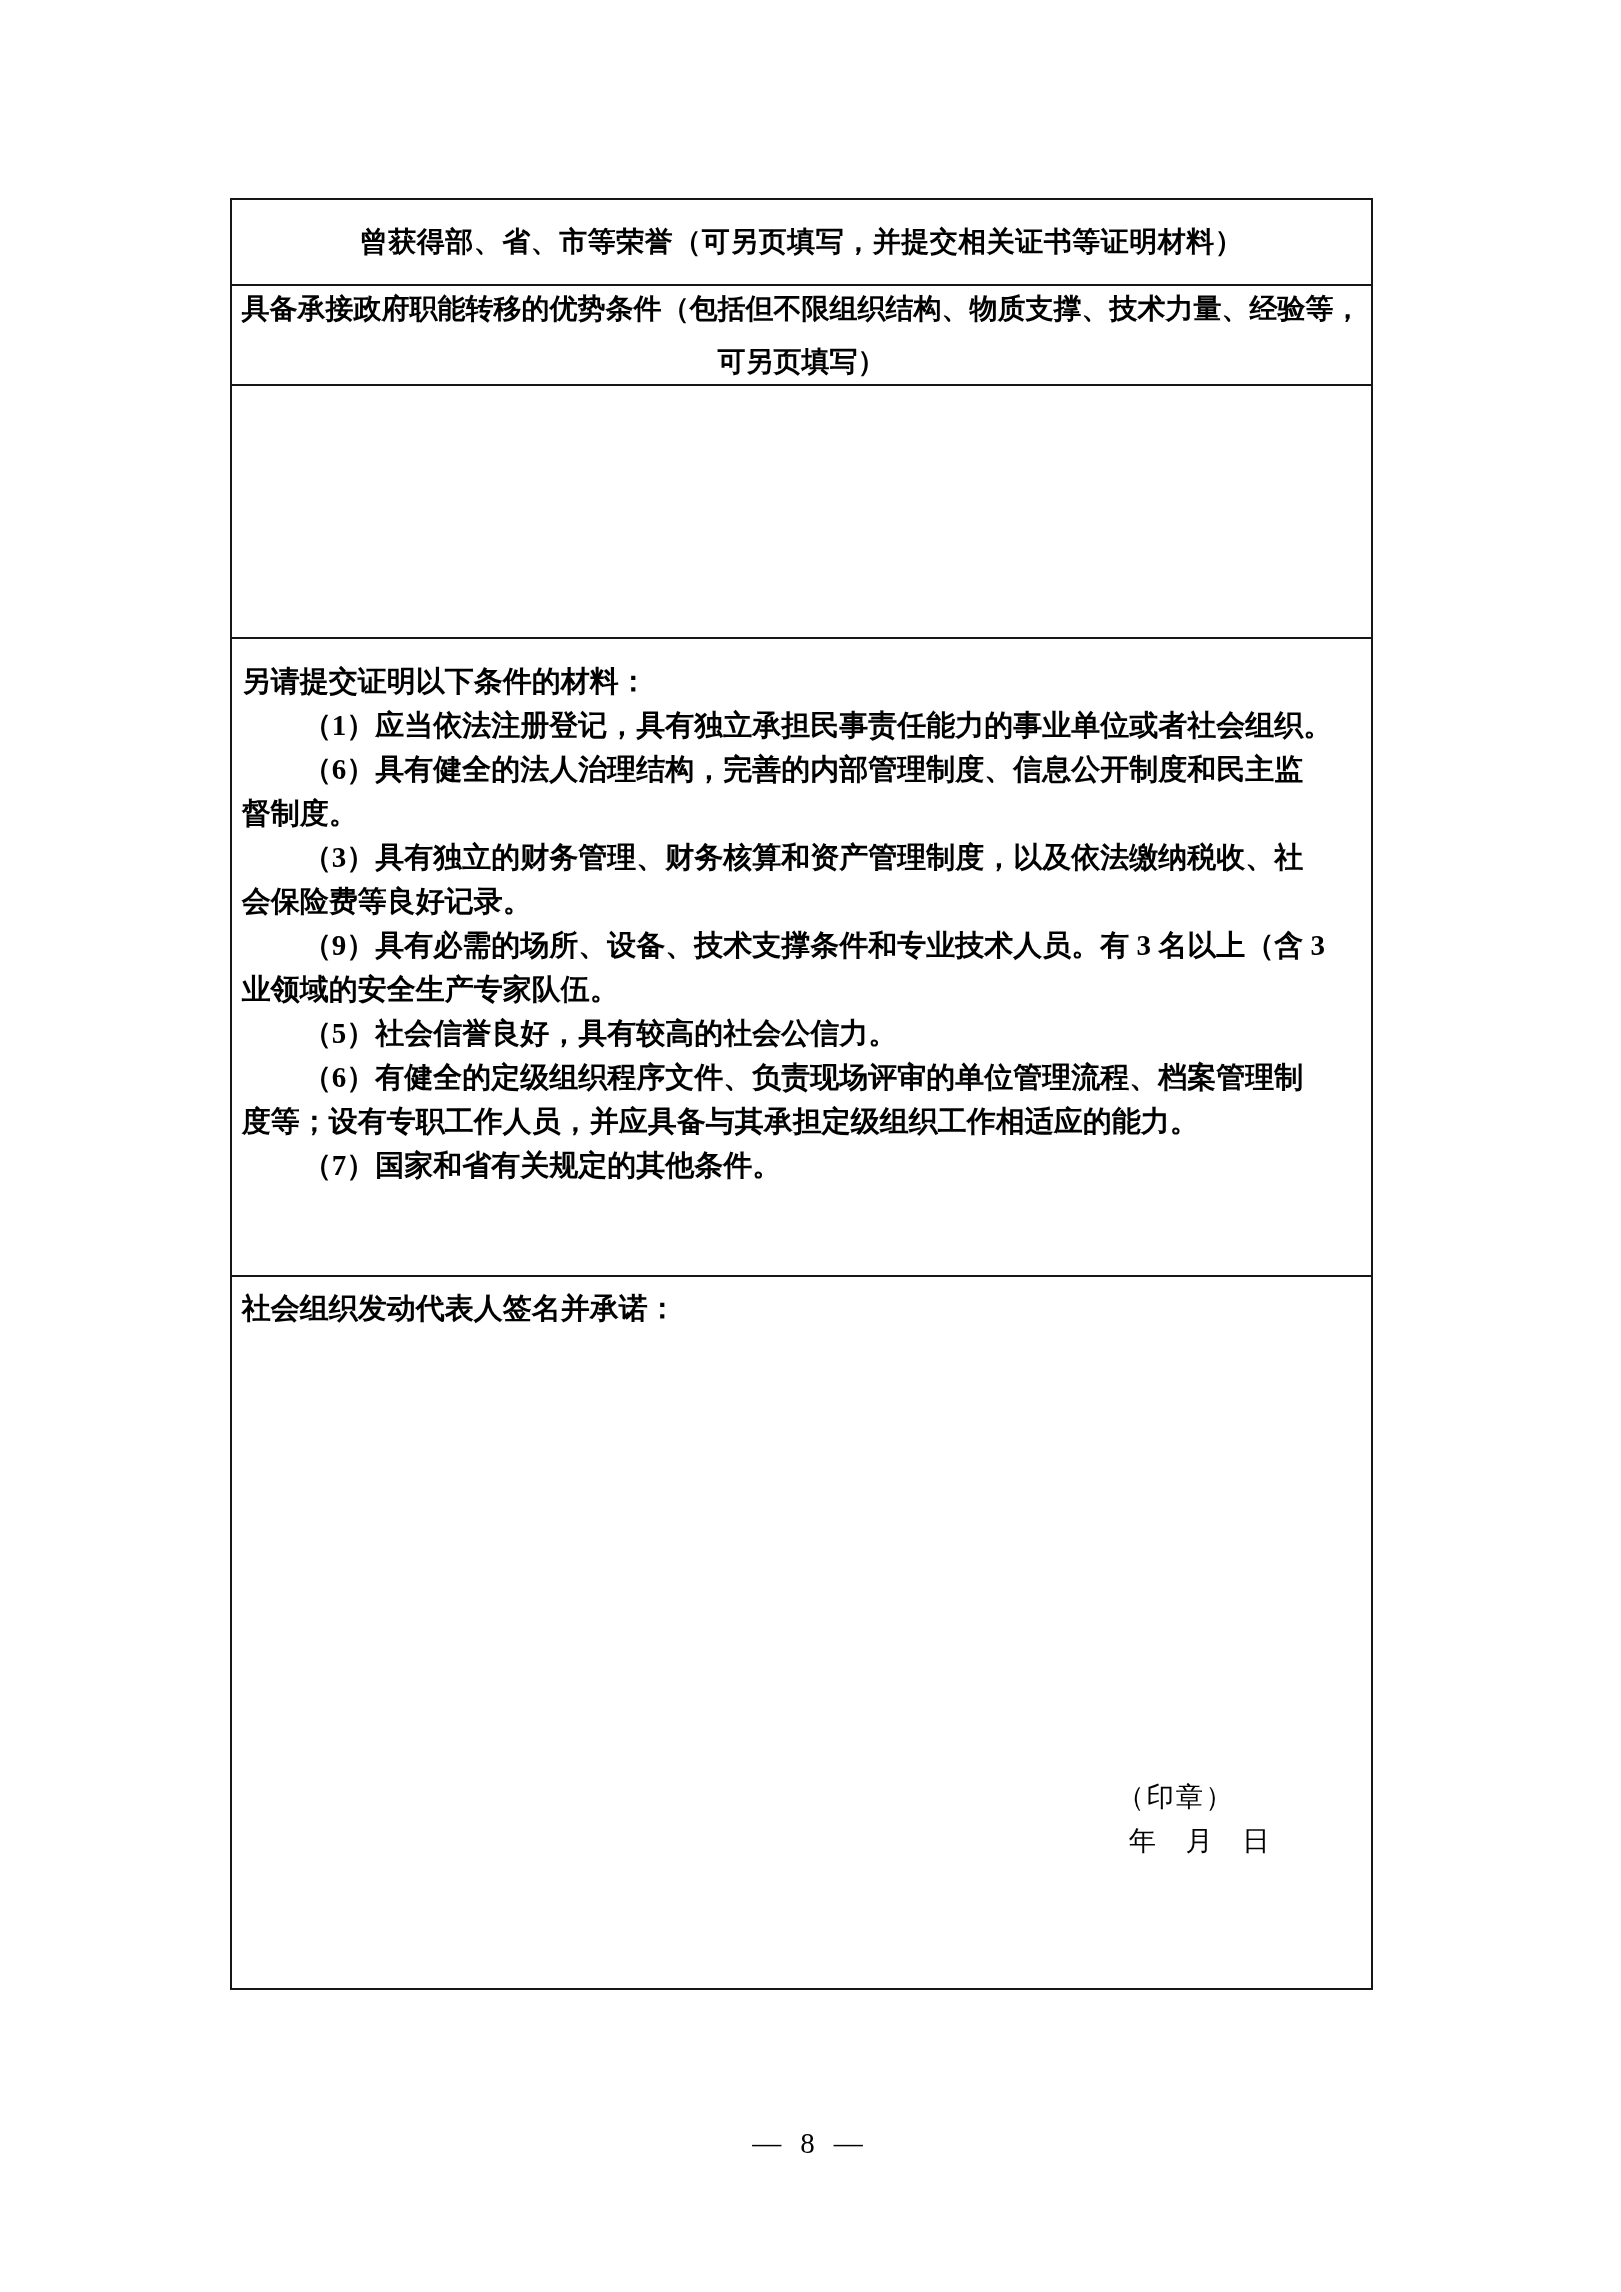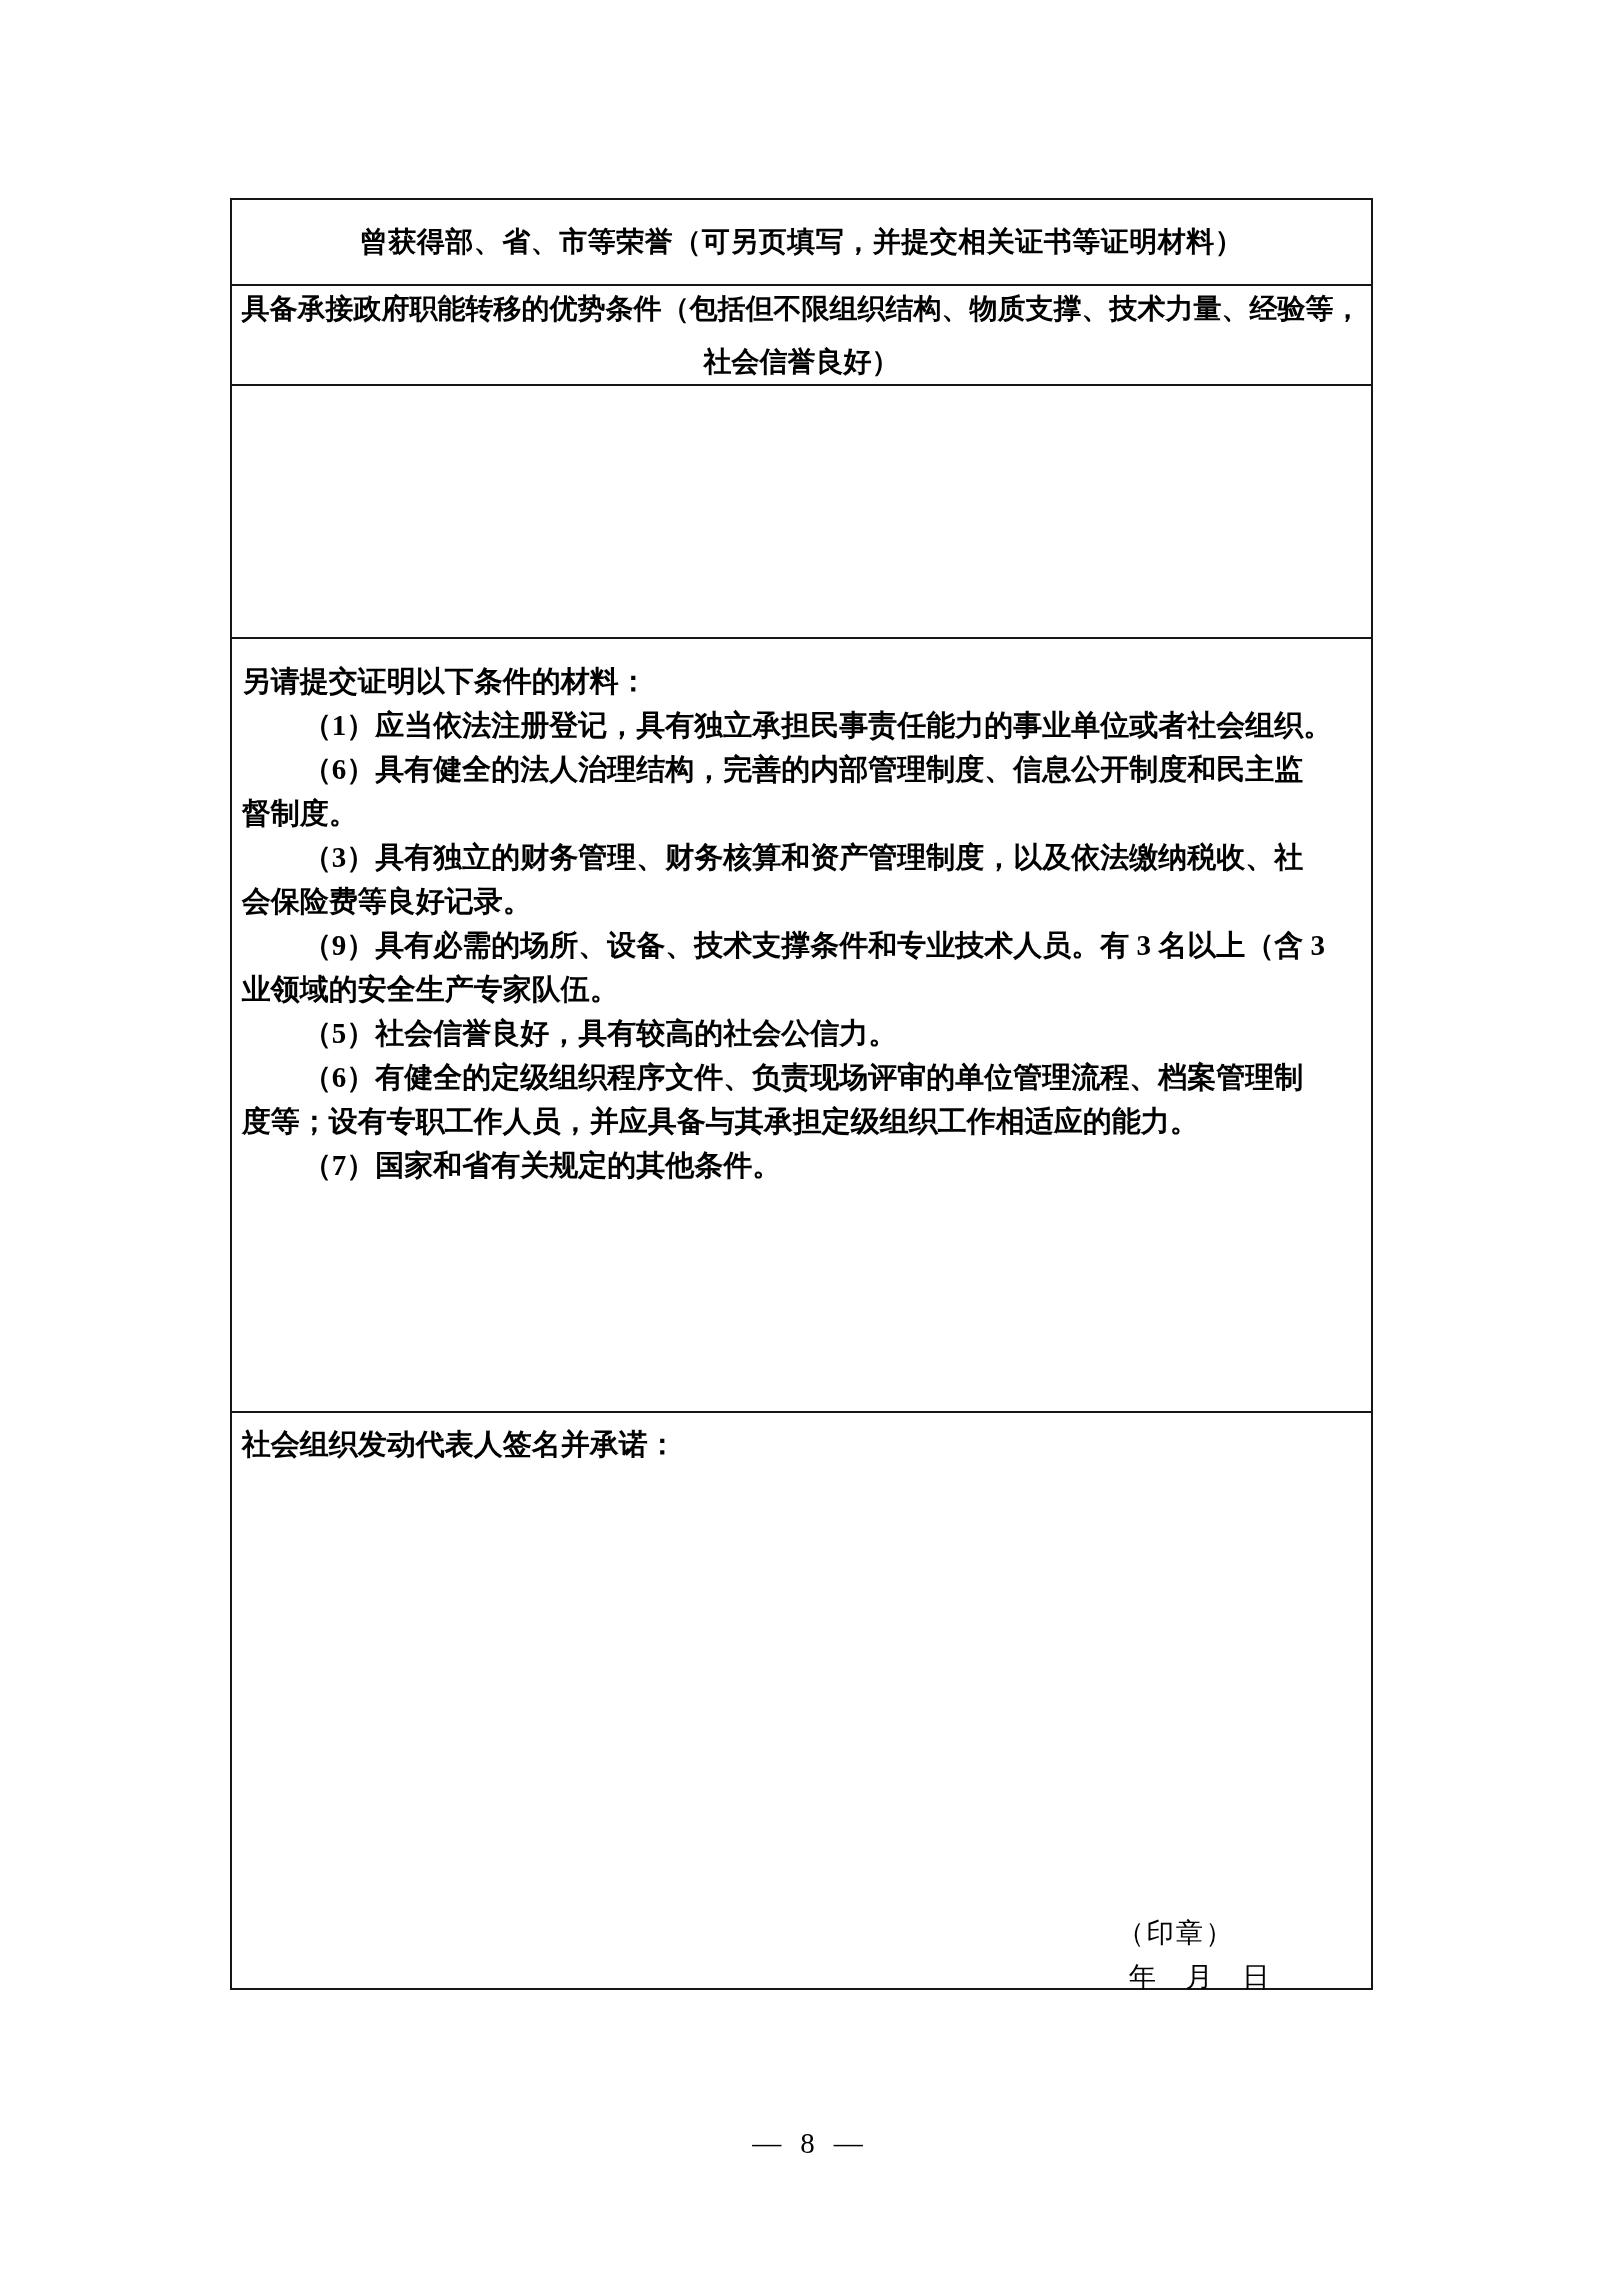--- a/index.html
+++ b/index.html
@@ -48,21 +48,21 @@
     justify-content: center;
     font-weight: bold;
     font-size: 28px;
     line-height: 53px;
   }
   .row-advantages .adv-line { white-space: nowrap; text-align: center; }
 
   .row-empty { height: 253px; }
 
   .row-materials {
-    height: 774px;
+    height: 638px;
     font-size: 29px;
     font-weight: bold;
     line-height: 44px;
     padding: 19.6px 7.8px 0 9.8px;
     overflow: hidden;
   }
   .row-materials .line { white-space: nowrap; }
   .row-materials .line.indent { text-indent: 61px; }
 
   .row-signature {
@@ -103,21 +103,21 @@
 <div class="page">
 
   <div class="form-table">
 
     <div class="row row-honors">
       <span>曾获得部、省、市等荣誉（可另页填写，并提交相关证书等证明材料）</span>
     </div>
 
     <div class="row row-advantages">
       <div class="adv-line">具备承接政府职能转移的优势条件（包括但不限组织结构、物质支撑、技术力量、经验等，</div>
-      <div class="adv-line">社会信誉良好）</div>
+      <div class="adv-line">可另页填写）</div>
     </div>
 
     <div class="row row-empty"></div>
 
     <div class="row row-materials">
       <div class="line">另请提交证明以下条件的材料：</div>
       <div class="line indent">（1）应当依法注册登记，具有独立承担民事责任能力的事业单位或者社会组织。</div>
       <div class="line indent">（6）具有健全的法人治理结构，完善的内部管理制度、信息公开制度和民主监</div>
       <div class="line">督制度。</div>
       <div class="line indent">（3）具有独立的财务管理、财务核算和资产管理制度，以及依法缴纳税收、社</div>

